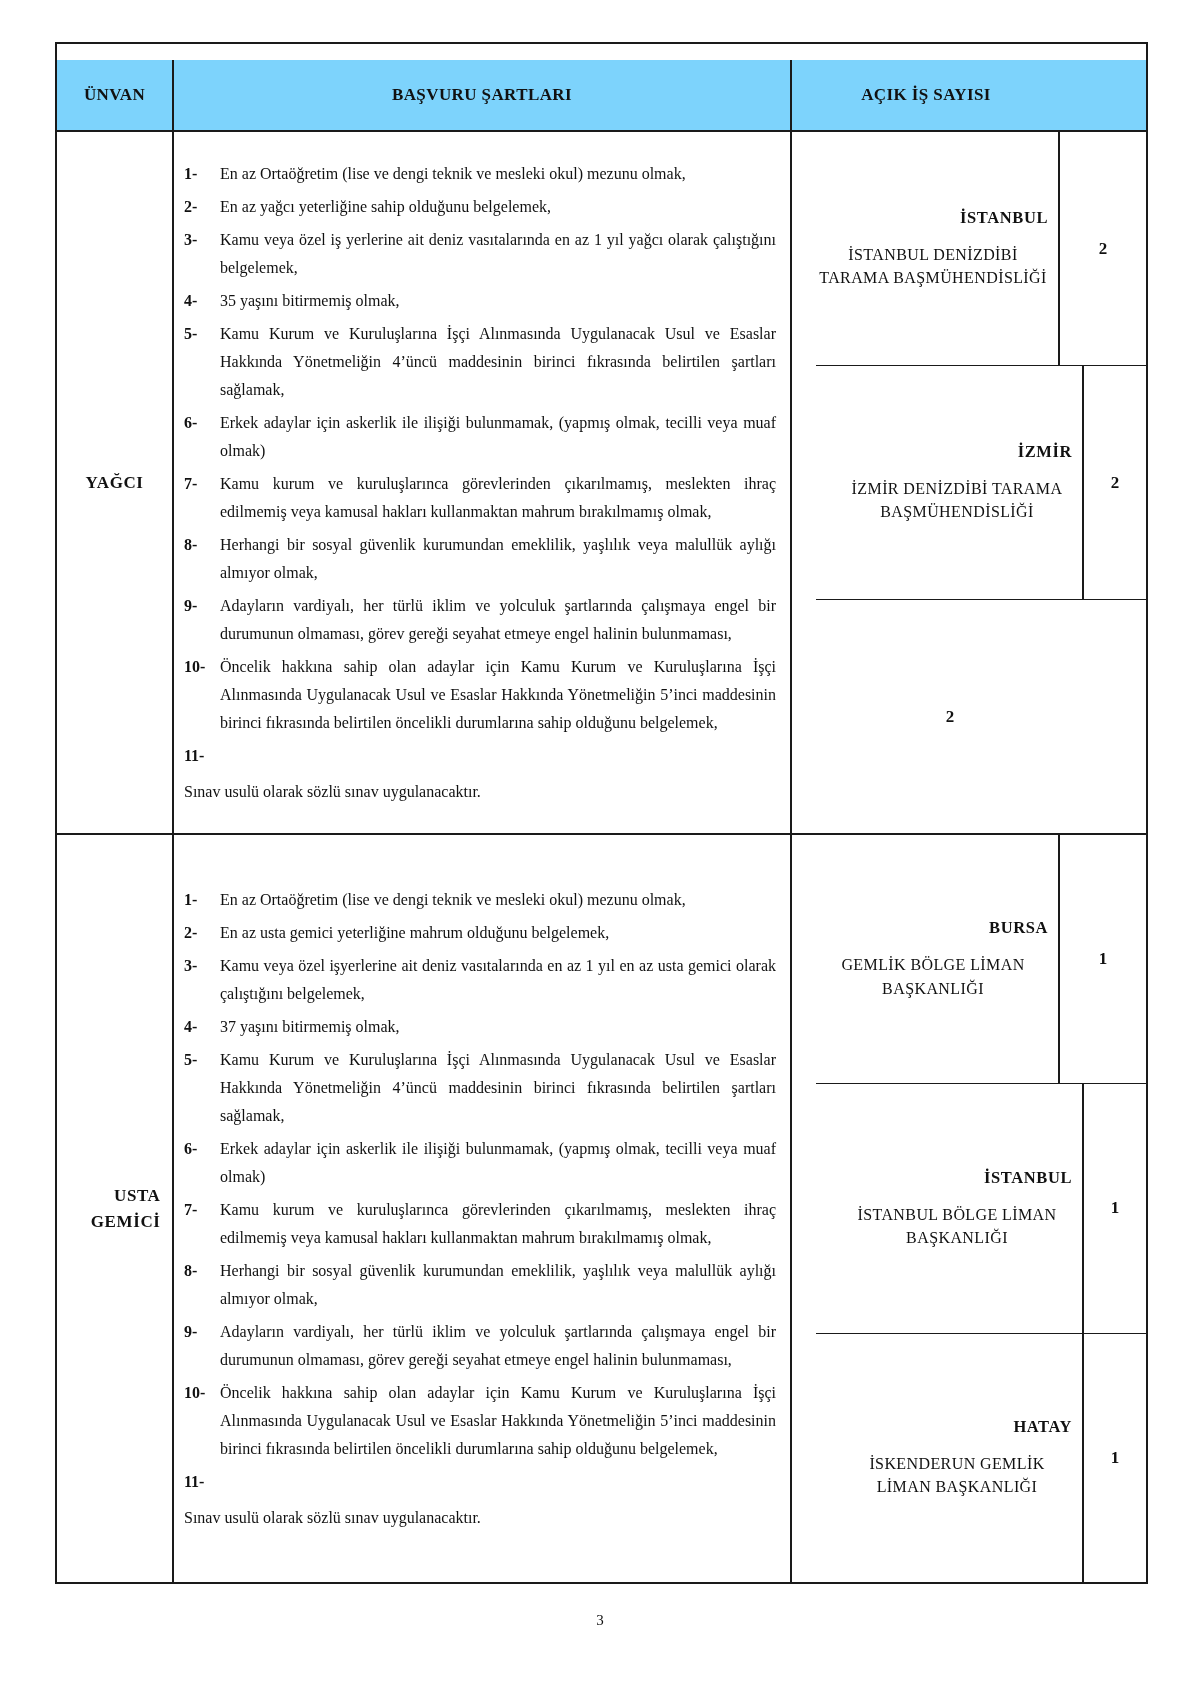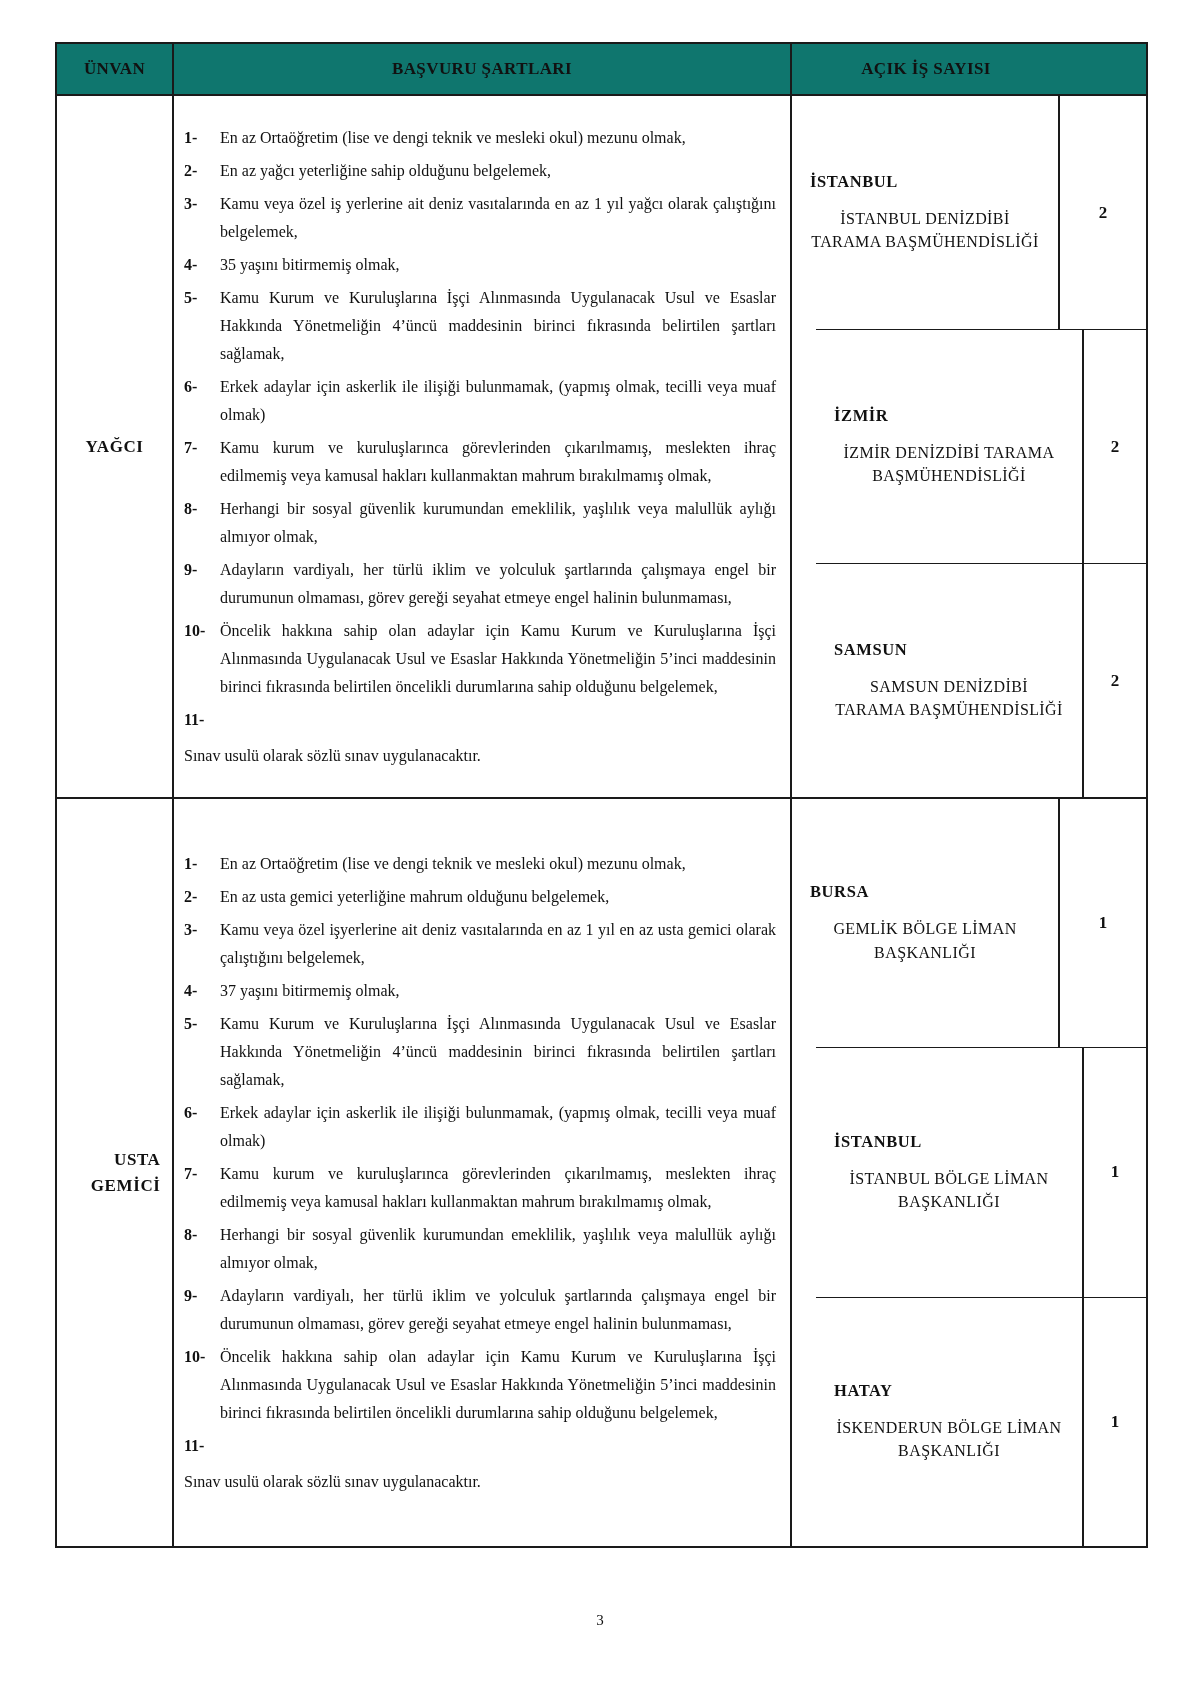--- a/index.html
+++ b/index.html
@@ -17,23 +17,24 @@
     position: absolute;
     left: 55px;
     top: 42px;
     width: 1093px;
     border: 2px solid #1a1a1a;
   }
   
   .header-row {
     display: grid;
     grid-template-columns: 117px 618px 268px 1fr;
-    height: 52px;
-    background: #0f766e;
+    height: 72px;
+    background: #7dd3fc;
     border-bottom: 2px solid #1a1a1a;
+    margin-top: 16px;
   }
   .header-cell {
     display: flex;
     align-items: center;
     justify-content: center;
     text-align: center;
     font-weight: bold;
     font-size: 17px;
     letter-spacing: 0.4px;
     padding: 4px 6px;
@@ -87,25 +88,25 @@
   .loc-row {
     flex: 1;
     display: grid;
     grid-template-columns: 268px 1fr;
   }
   .loc-row + .loc-row { border-top: 1.5px solid #1a1a1a; margin-left: 24px; }
   .loc-city {
     border-right: 2px solid #1a1a1a;
     display: flex;
     flex-direction: column;
-    align-items: flex-start;
+    align-items: flex-end;
     justify-content: center;
     text-align: center;
     gap: 15px;
-    padding: 8px 18px;
+    padding: 8px 10px;
   }
   .city-name {
     font-weight: bold;
     font-size: 16.5px;
     letter-spacing: 0.6px;
   }
   .unit-name {
     font-size: 16px;
     letter-spacing: 0.4px;
     line-height: 1.45;
@@ -198,24 +199,20 @@
           <div class="count-cell">2</div>
         </div>
         <div class="loc-row">
           <div class="loc-city">
             <span class="city-name">İZMİR</span>
             <span class="unit-name">İZMİR DENİZDİBİ TARAMA BAŞMÜHENDİSLİĞİ</span>
           </div>
           <div class="count-cell">2</div>
         </div>
         <div class="loc-row">
-          <div class="loc-city">
-            <span class="city-name">SAMSUN</span>
-            <span class="unit-name">SAMSUN DENİZDİBİ TARAMA BAŞMÜHENDİSLİĞİ</span>
-          </div>
           <div class="count-cell">2</div>
         </div>
       </div>
     </div>
 
     <div class="body-row second">
       <div class="title-cell">
         <span>USTA GEMİCİ</span>
       </div>
       <div class="req-cell">
@@ -275,21 +272,21 @@
         <div class="loc-row">
           <div class="loc-city">
             <span class="city-name">İSTANBUL</span>
             <span class="unit-name">İSTANBUL BÖLGE LİMAN BAŞKANLIĞI</span>
           </div>
           <div class="count-cell">1</div>
         </div>
         <div class="loc-row">
           <div class="loc-city">
             <span class="city-name">HATAY</span>
-            <span class="unit-name">İSKENDERUN BÖLGE LİMAN BAŞKANLIĞI</span>
+            <span class="unit-name">İSKENDERUN GEMLİK LİMAN BAŞKANLIĞI</span>
           </div>
           <div class="count-cell">1</div>
         </div>
       </div>
     </div>
 
   </div>
 
   <div class="page-number">3</div>
 </div>

